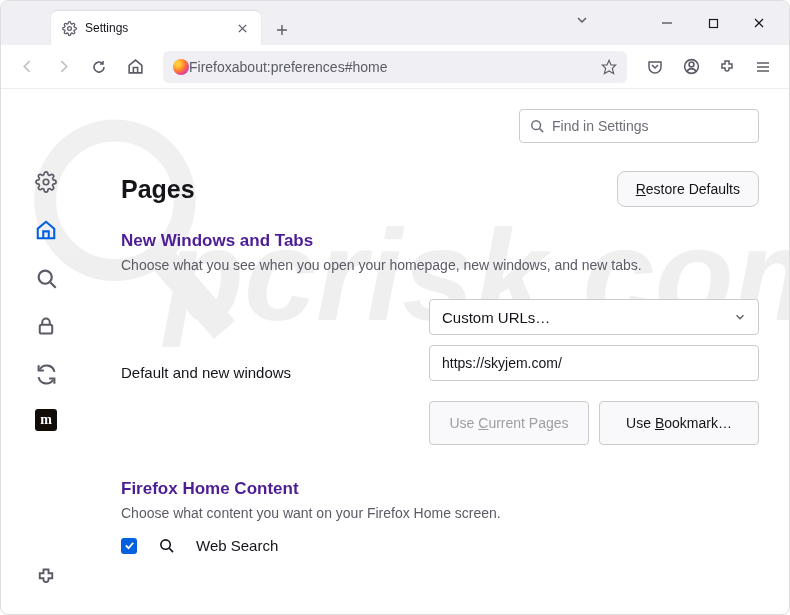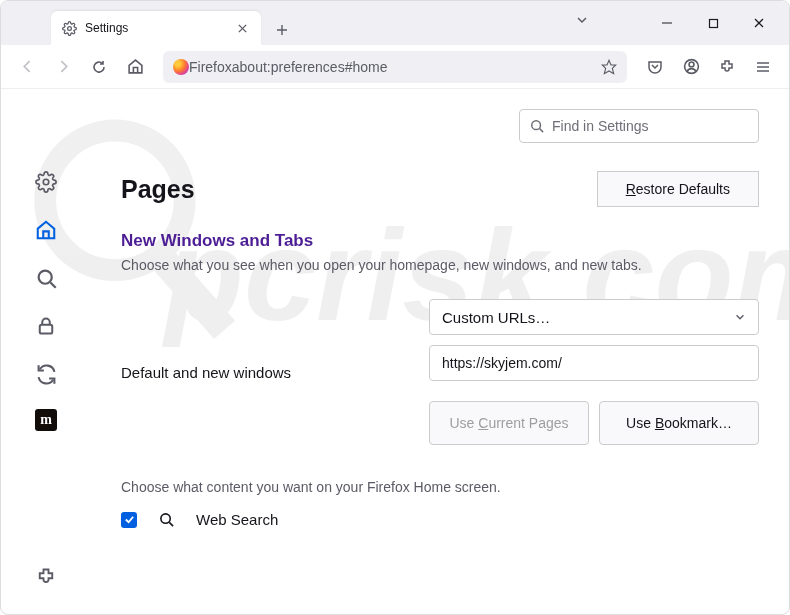--- a/index.html
+++ b/index.html
@@ -39,21 +39,21 @@
 .side-icon.active { color:#0060df; }
 .side-bottom { margin-top:auto; margin-bottom: 24px; }
 .side-m { width:22px; height:22px; background:#130d0a; color:#fff; font-weight:bold; font-size:14px; display:flex; align-items:center; justify-content:center; border-radius:3px; font-family: Georgia, serif; }
 
 .main { flex:1; padding: 20px 30px 0 30px; overflow:hidden; }
 .find-row { display:flex; justify-content:flex-end; }
 .find-box { width:240px; height:34px; border:1px solid #ccc; border-radius:4px; display:flex; align-items:center; padding:8px 10px; gap:8px; color:#6e6e77; font-size:14px; }
 
 .h-row { display:flex; align-items:center; justify-content:space-between; margin-top: 28px; }
 h1 { font-size: 25px; font-weight:700; color:#15141a; }
-.restore { height:36px; padding:0 28px; border:1px solid #ccc; background:#f9f9fb; border-radius:0; font-size:14px; color:#15141a; display:flex; align-items:center; }
+.restore { height:36px; padding:0 18px; border:1px solid #ccc; background:#f9f9fb; border-radius:8px; font-size:14px; color:#15141a; display:flex; align-items:center; }
 .restore .ul { text-decoration: underline; }
 
 h2 { font-size: 17px; font-weight:600; margin-top: 24px; color:#4c1d95; }
 .desc { font-size:14px; color:#5b5b66; margin-top:6px; }
 
 .form-row { display:flex; align-items:center; margin-top: 26px; }
 .form-label { width: 320px; font-size:15px; color:#15141a; }
 .form-ctrl { flex:1; display:flex; flex-direction:column; gap:10px; }
 .select, .textinput { height:36px; border:1px solid #ccc; border-radius:4px; padding:0 12px; font-size:15px; color:#15141a; display:flex; align-items:center; background:#fff; }
 .select { justify-content:space-between; }
@@ -274,20 +274,21 @@
             </div>
           <div class="btn">
               <span>Use <span class="ul">B</span>ookmark…</span>
             </div>
         </div>
       </div>
     </div>
 
 
     <div class="section2">
+      <h2>Firefox Home Content</h2>
       <p class="desc">Choose what content you want on your Firefox Home screen.</p>
       <div class="check-row">
         <div class="checkbox">
             <svg width="11" height="11" viewBox="0 0 12 12">
               <polyline points="2,6 5,9 10,3" fill="none" stroke="#fff" stroke-width="2"></polyline>
             </svg>
           </div>
         <span>
             <svg width="15" height="15" viewBox="0 0 16 16" fill="none" stroke="#15141a" stroke-width="1.7">
               <circle cx="7" cy="7" r="5"></circle>

